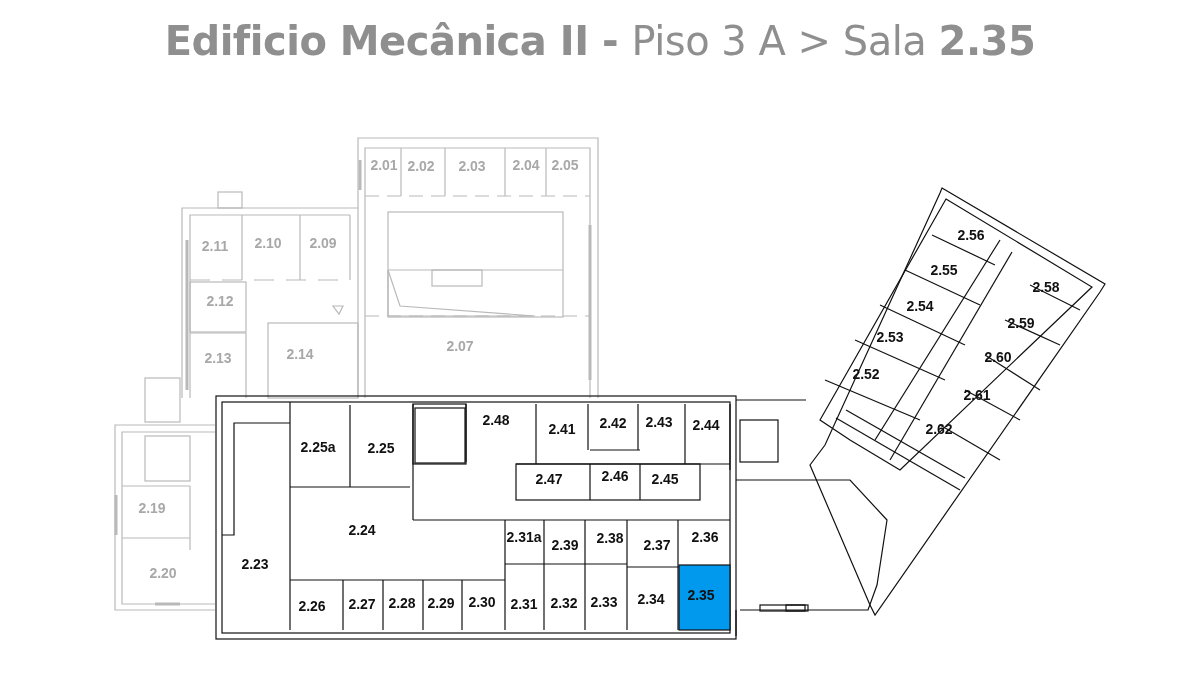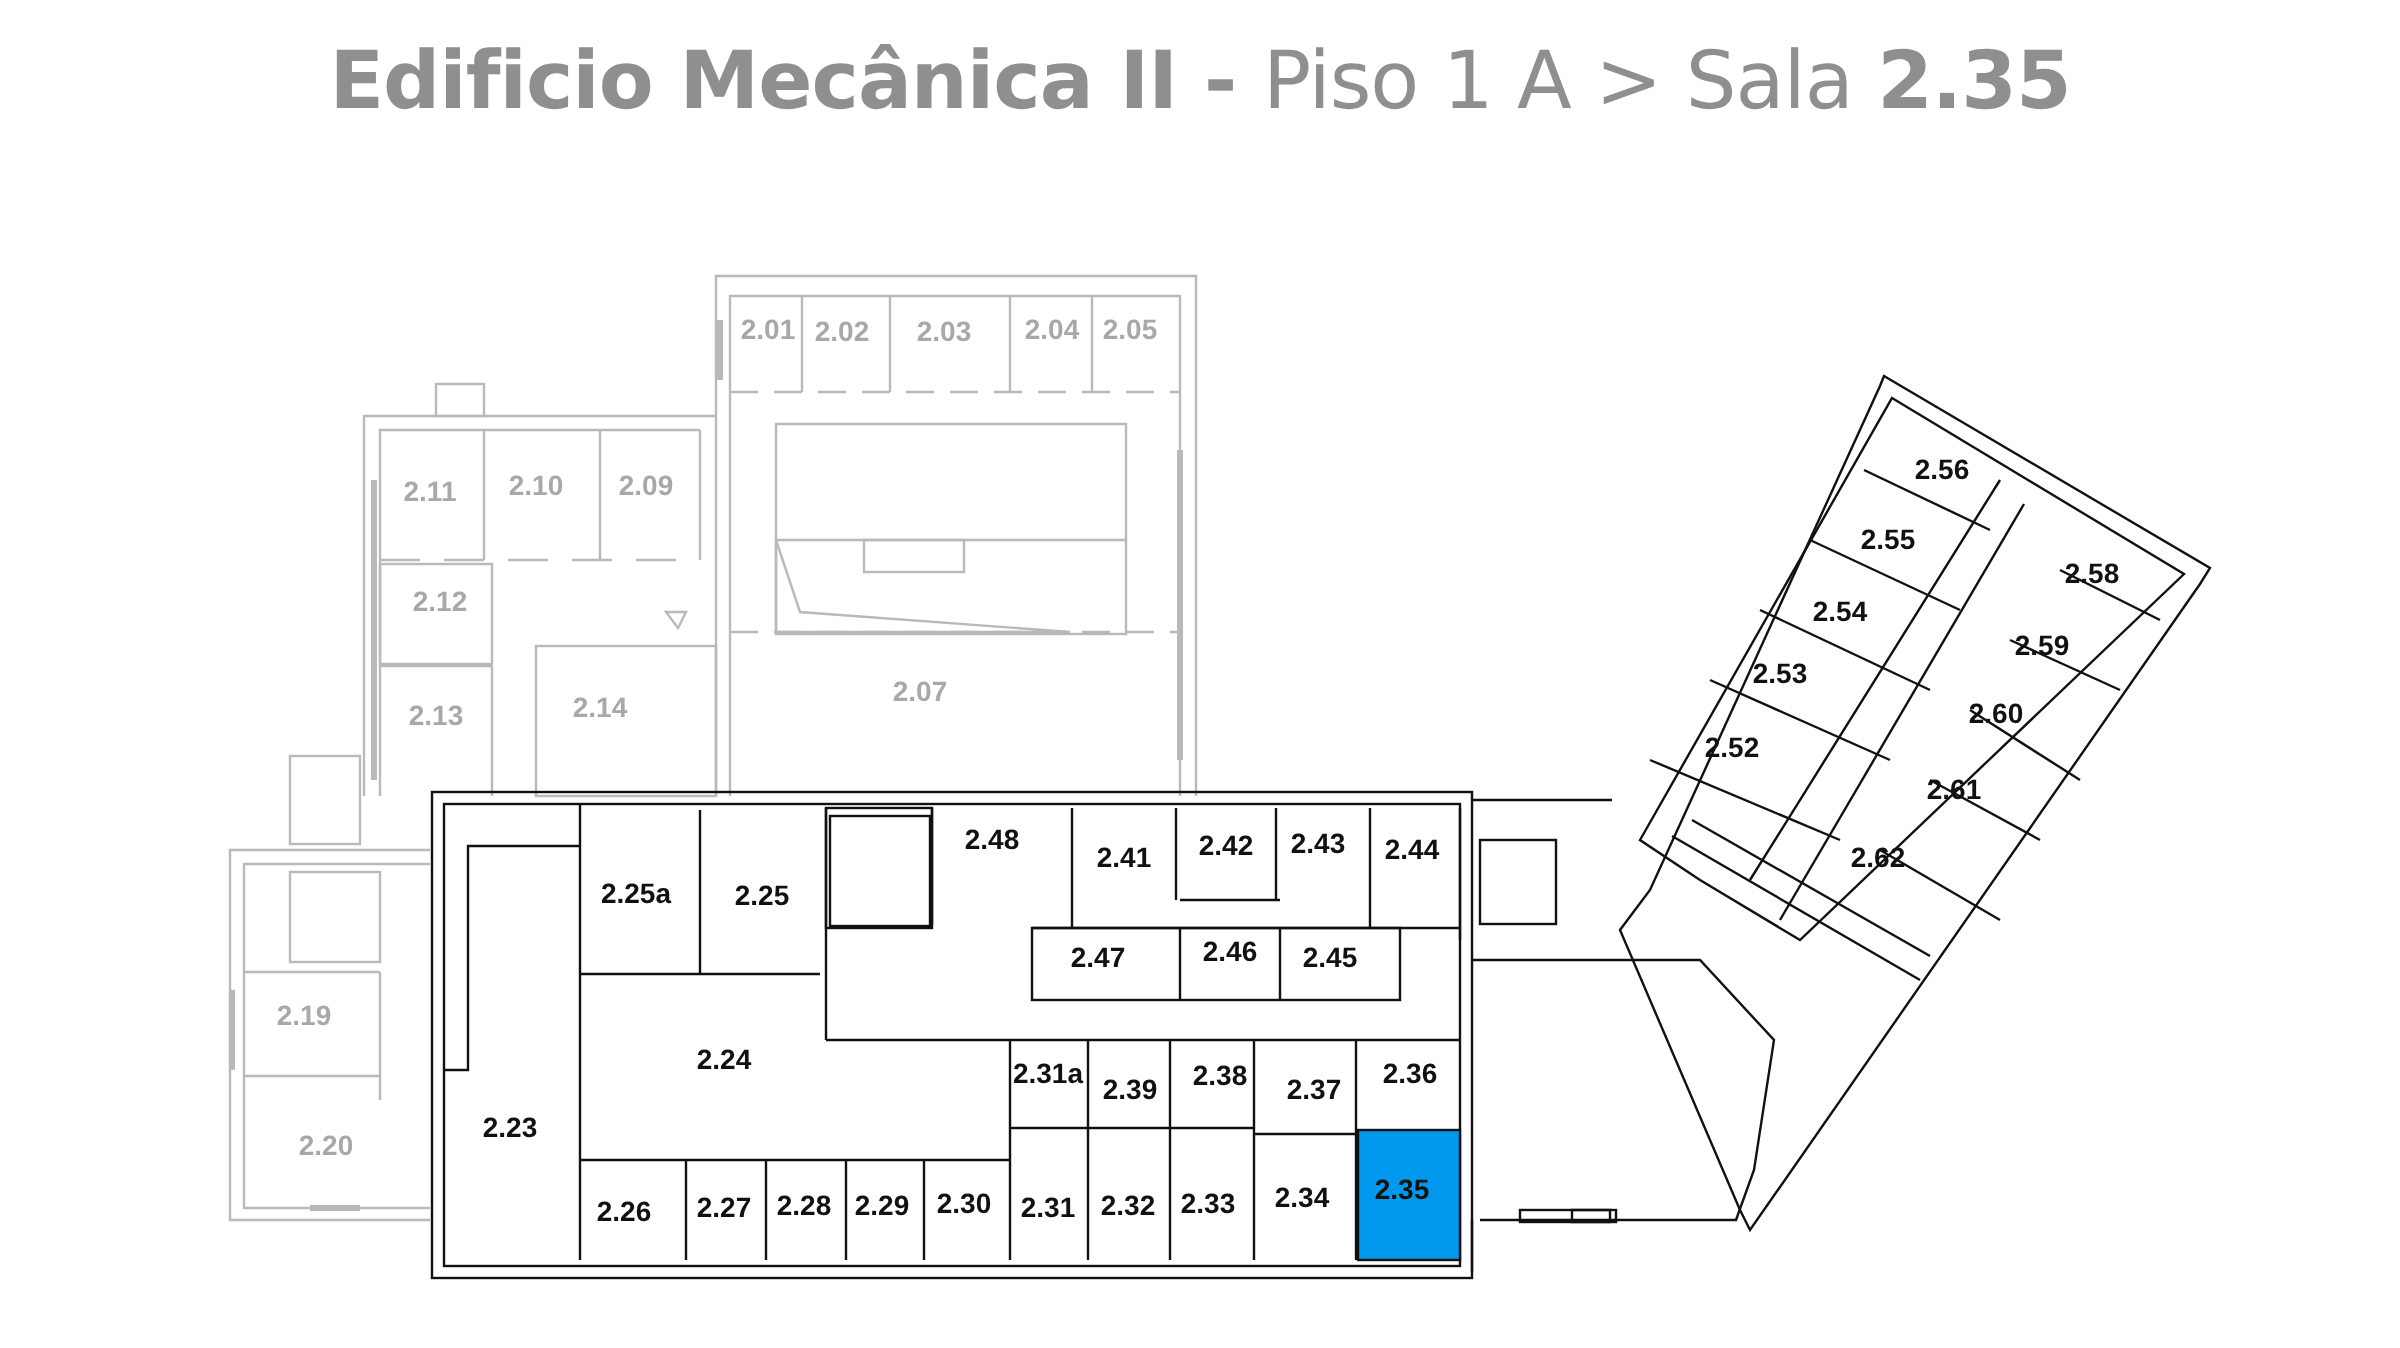--- a/index.html
+++ b/index.html
@@ -12,21 +12,21 @@
   .rl.dim{fill:#a8a8a8;}
   .rl.act{fill:#111;}
   .dimline{stroke:#b9b9b9;fill:none;stroke-width:1.2;}
   .act line,.act rect,.act path,.act polyline,.act polygon{stroke:#111;fill:none;stroke-width:1.2;}
   .room{cursor:pointer;}
 </style>
 </head>
 <body>
 
 <div class="title">
-  <span class="b">Edificio Mecânica II</span><span class="b"> - </span><span class="l">Piso 1 A</span><span class="l"> &gt; </span><span class="l">Sala </span><span class="b">2.35</span>
+  <span class="b">Edificio Mecânica II</span><span class="b"> - </span><span class="l">Piso 3 A</span><span class="l"> &gt; </span><span class="l">Sala </span><span class="b">2.35</span>
 </div>
 
 <svg width="1200" height="674" viewBox="0 0 1200 674">
 
   <g class="dimline">
 
     <polyline points="358,398 358,138 598,138 598,398"></polyline>
     <polyline points="365,398 365,148 590,148 590,398"></polyline>
     <line x1="365" y1="196" x2="590" y2="196" stroke-dasharray="14,8"></line>
     <line x1="401" y1="148" x2="401" y2="196"></line>

